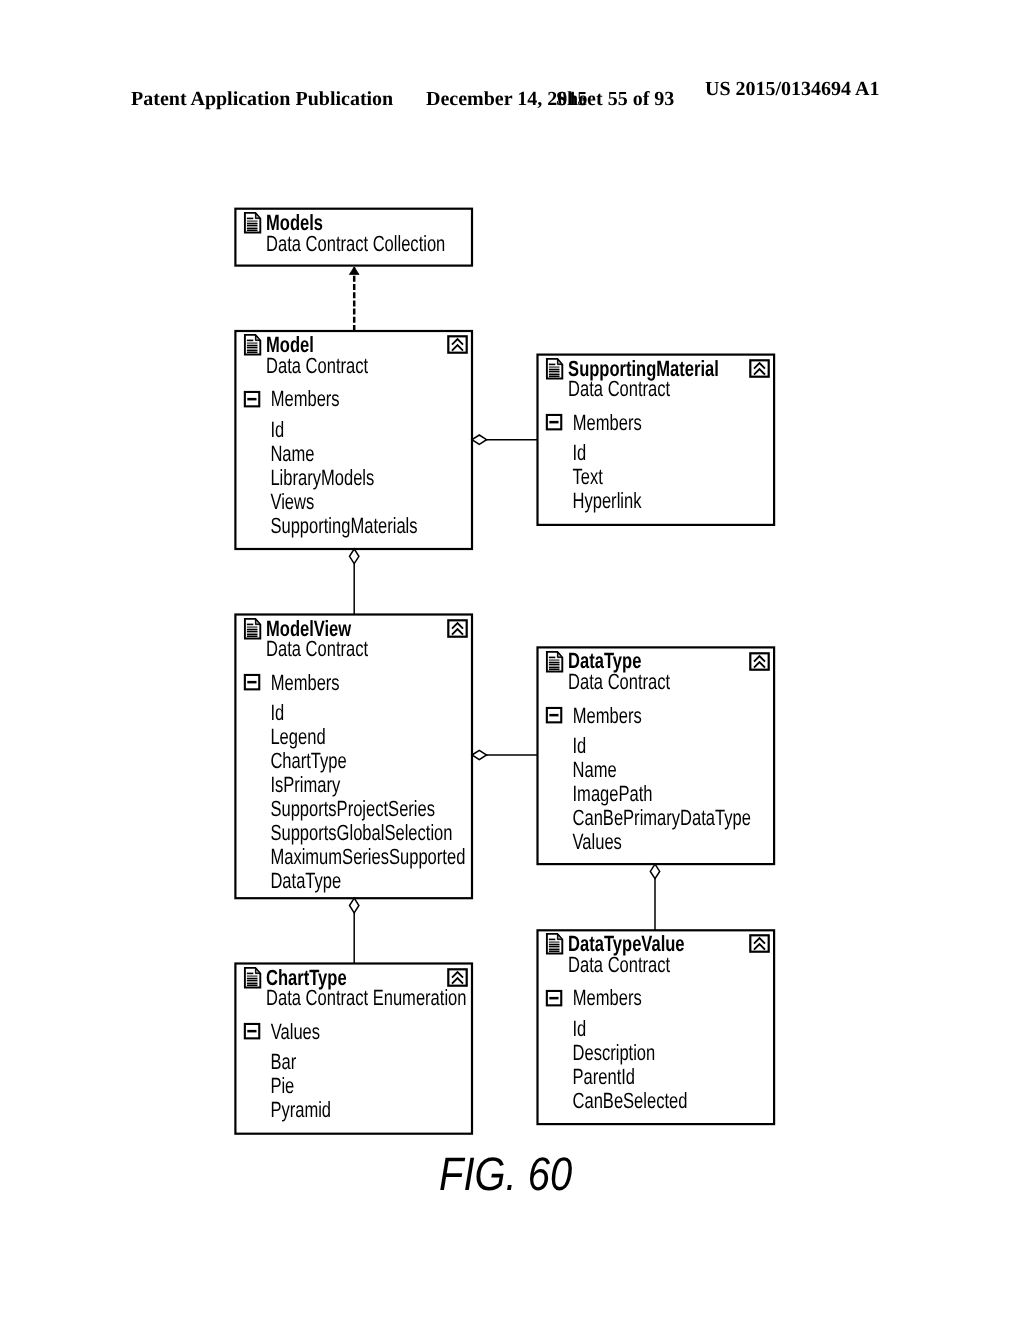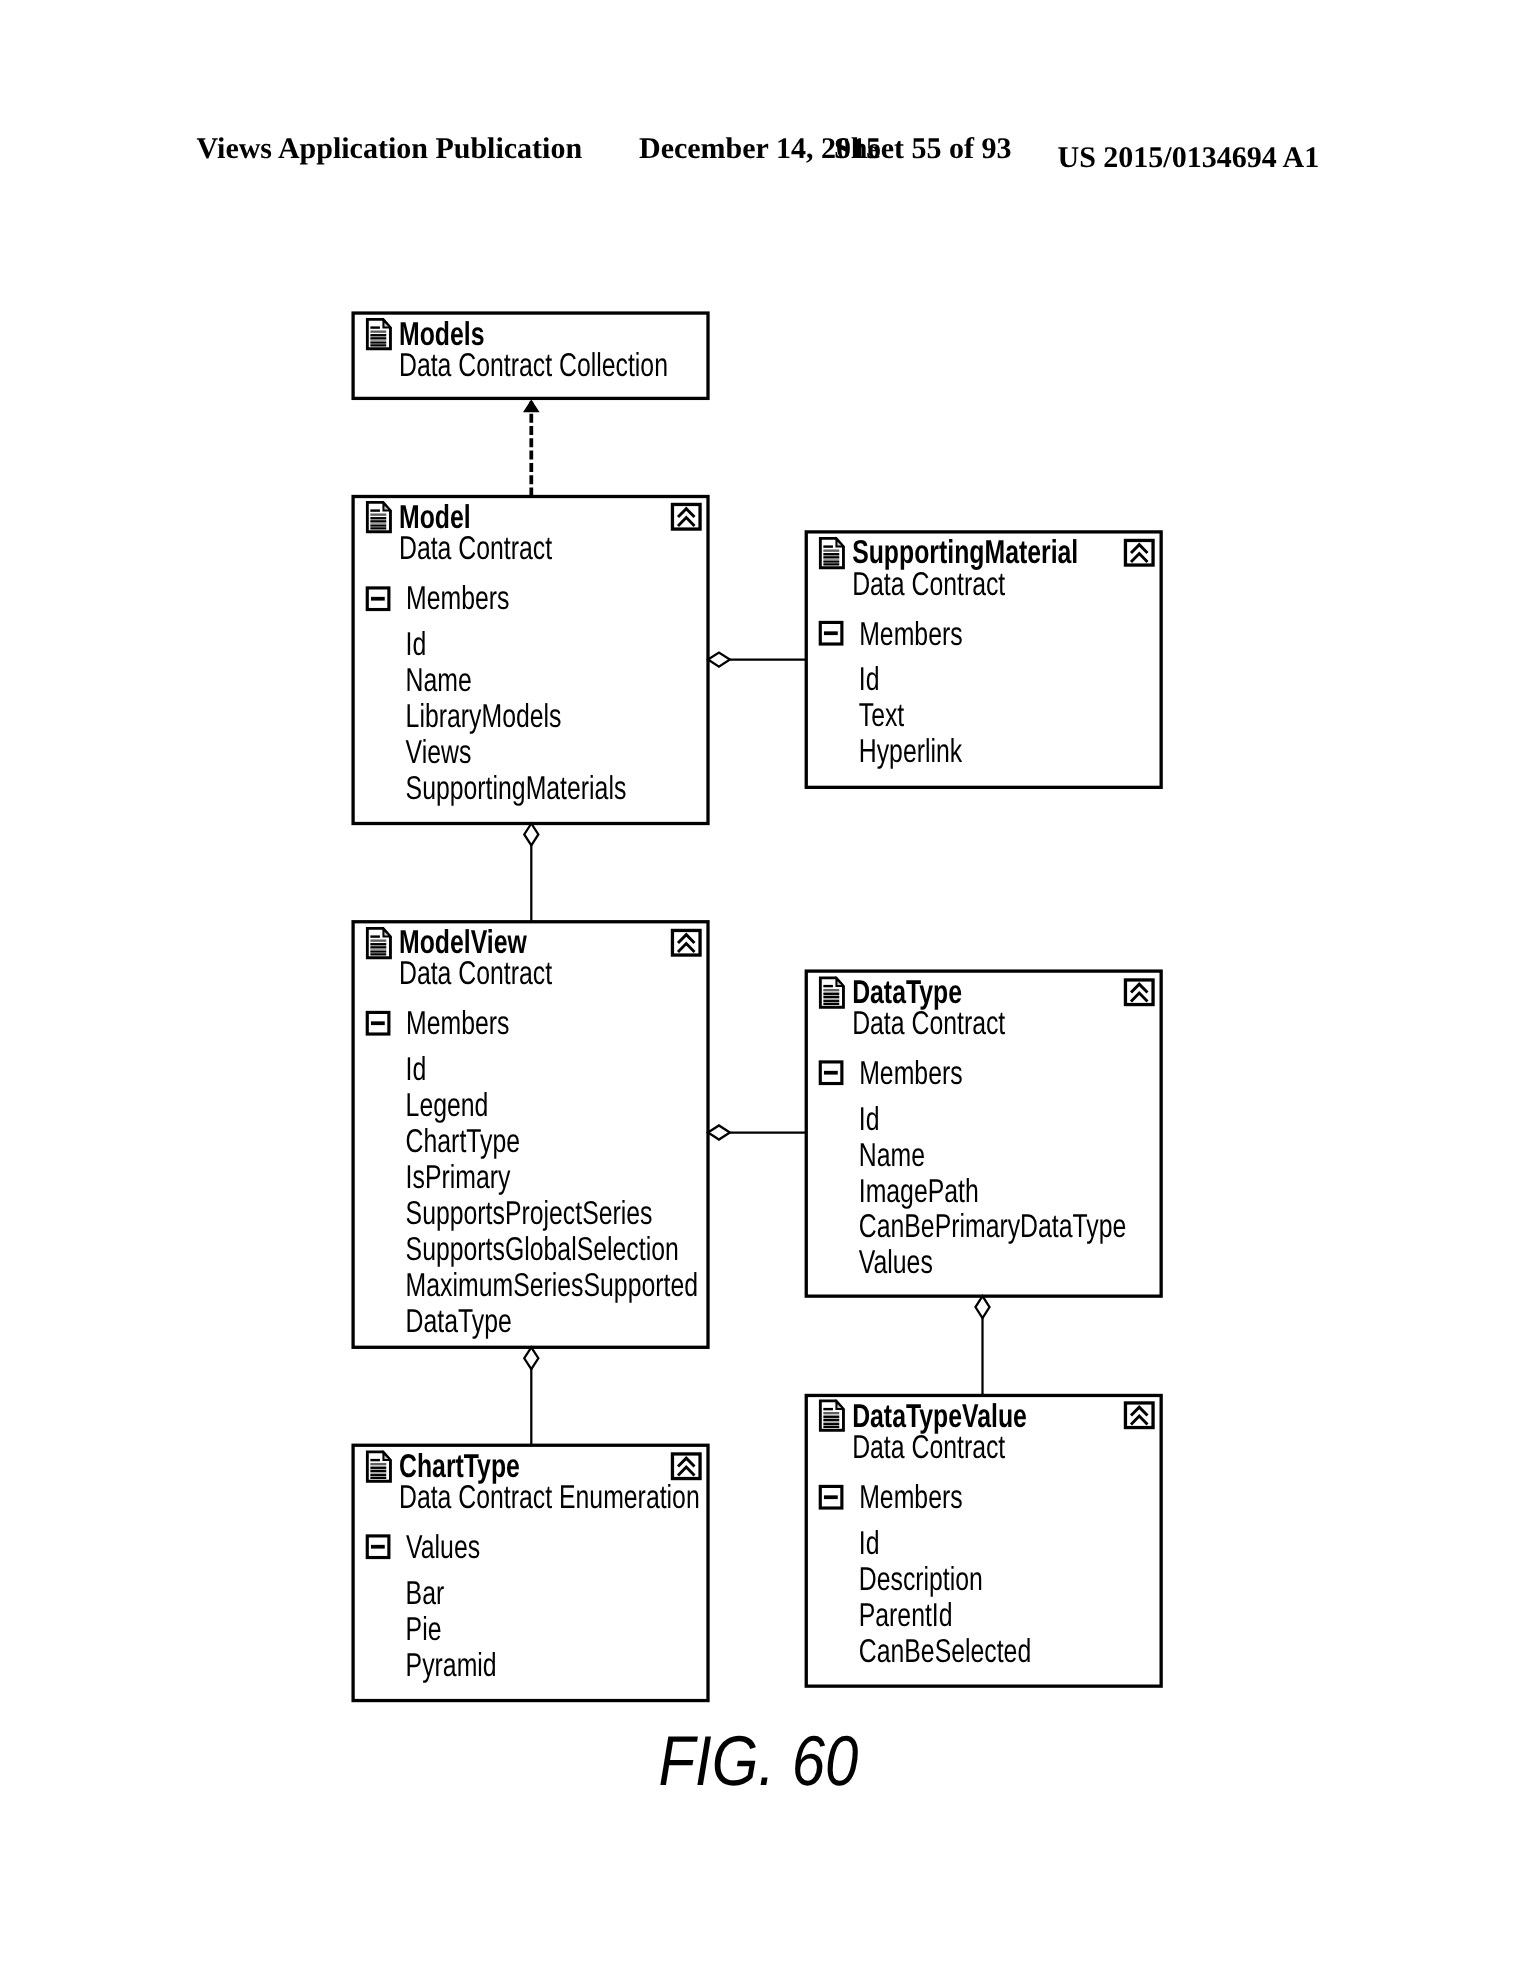--- a/index.html
+++ b/index.html
@@ -17,24 +17,24 @@
   .t-title{font-family:"Liberation Sans",sans-serif;font-weight:bold;font-size:22px;}
   .t-sub{font-family:"Liberation Sans",sans-serif;font-size:22px;}
   .t-sect{font-family:"Liberation Sans",sans-serif;font-size:22px;}
   .t-mem{font-family:"Liberation Sans",sans-serif;font-size:22px;}
 </style>
 </head>
 <body>
 
 <div id="page">
 
-  <div class="hdr" style="left:131px;top:89px;">Views Application Publication</div>
+  <div class="hdr" style="left:131px;top:89px;">Patent Application Publication</div>
   <div class="hdr" style="left:426px;top:89px;">December 14, 2015</div>
   <div class="hdr" style="left:556px;top:89px;">Sheet 55 of 93</div>
-  <div class="hdr" style="left:705px;top:95px;">US 2015/0134694 A1</div>
+  <div class="hdr" style="left:705px;top:79px;">US 2015/0134694 A1</div>
 
   <svg id="diagram" viewBox="0 0 1024 1320" xmlns="http://www.w3.org/2000/svg">
       <g>
         <rect x="235.4" y="208.7" width="236.6" height="56.9" fill="#ffffff" stroke="#000000" stroke-width="2.2"></rect>
         <g>
           <path d="M 244.9 212.9 L 255.4 212.9 L 260.3 218.6 L 260.3 232.5 L 244.9 232.5 Z" fill="#ffffff" stroke="#000000" stroke-width="1.9" stroke-linejoin="miter"></path>
           <path d="M 255.4 212.9 L 260.3 218.6 L 255.4 218.6 Z" fill="#000000" stroke="#000000" stroke-width="0.9" stroke-linejoin="miter"></path>
           <path d="M 256.3 215.1 L 258.9 217.6 L 256.3 217.6 Z" fill="#c8c8c8" stroke="none"></path>
           <rect x="246.9" y="217.6" width="6.4" height="1.6" fill="#000000"></rect>
           <rect x="246.9" y="220.3" width="10.6" height="1.6" fill="#606060"></rect>

